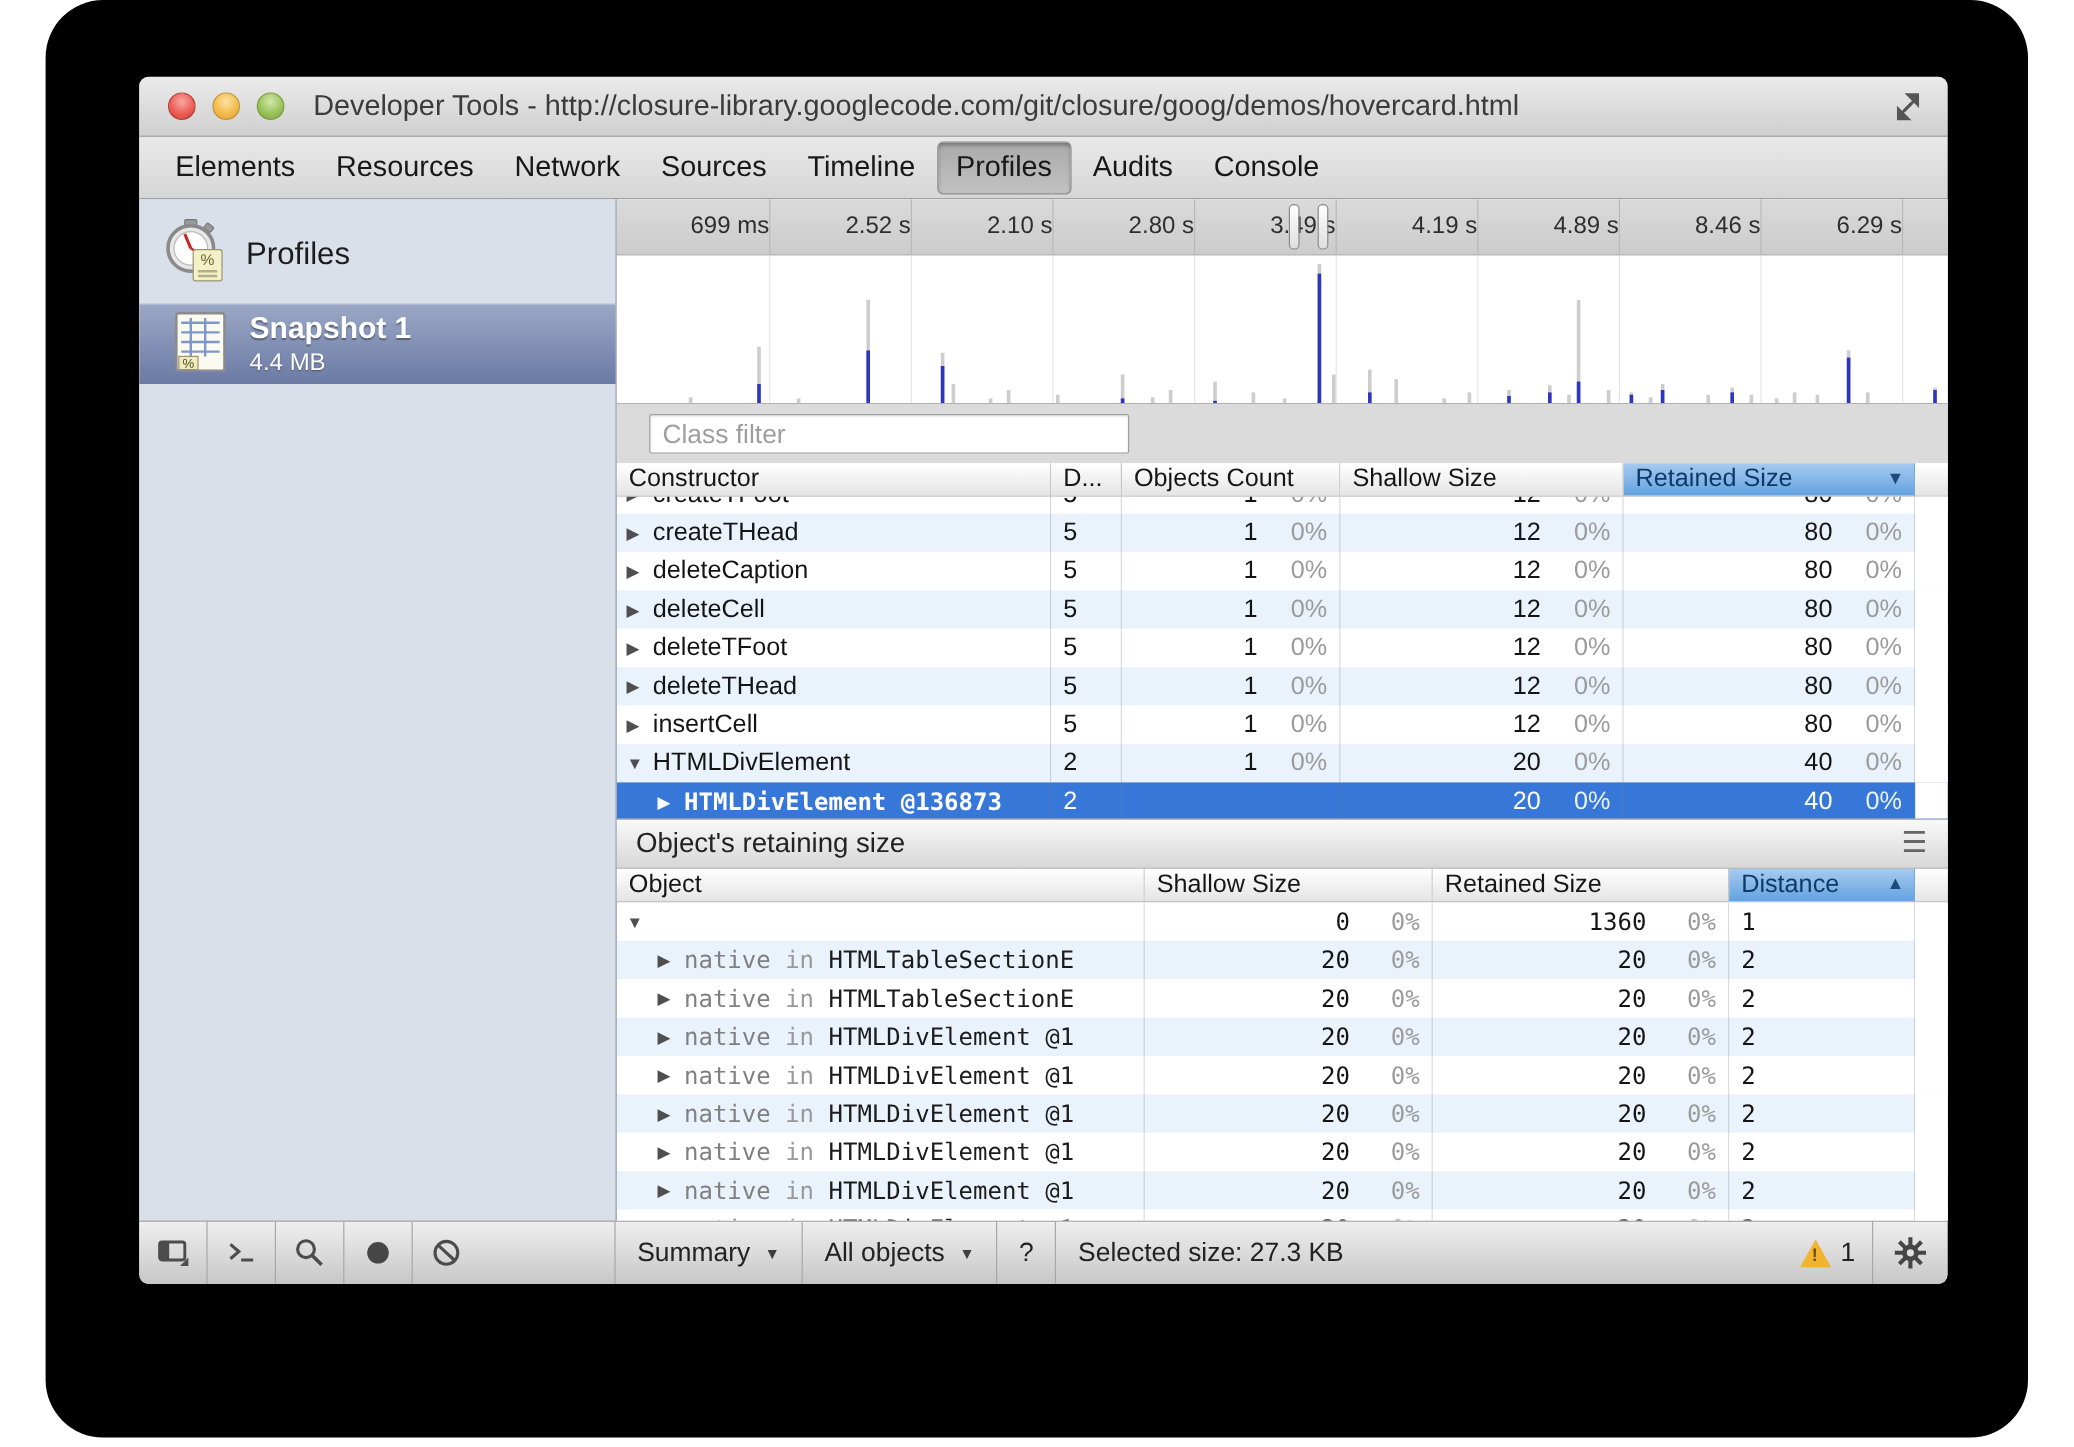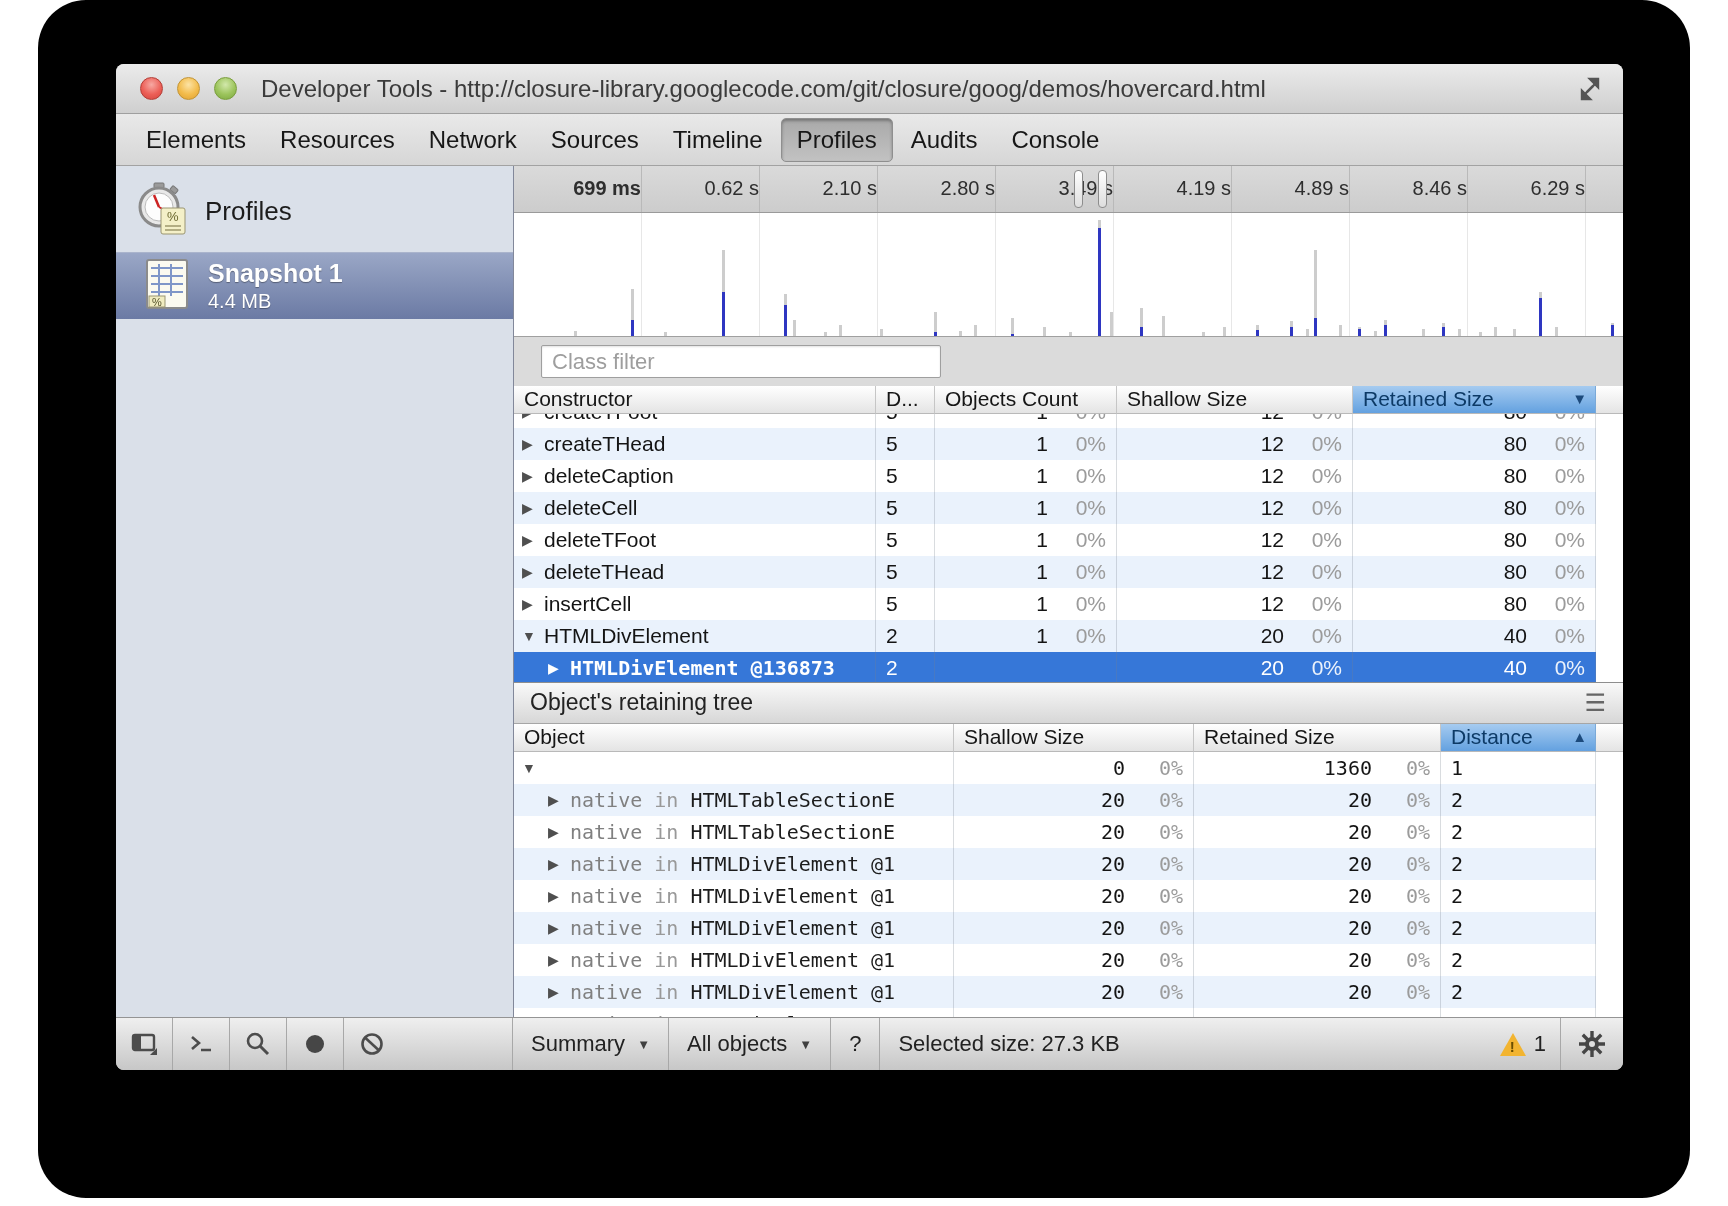--- a/index.html
+++ b/index.html
@@ -192,23 +192,23 @@
           <div class="snap-texts">
             <div class="snap-name">Snapshot 1</div>
             <div class="snap-size">4.4 MB</div>
           </div>
         </div>
       </div>
 
       <div class="main">
         <div class="ruler" id="ruler">
             <div class="ruler-tick" style="left: 127px;"></div>
-            <div class="ruler-label" style="left: 23px; font-weight: bold;">699 ms</div>
+            <div class="ruler-label" style="left: 23px;">699 ms</div>
             <div class="ruler-tick" style="left: 245px;"></div>
-            <div class="ruler-label" style="left: 141px;">0.62 s</div>
+            <div class="ruler-label" style="left: 141px;">2.52 s</div>
             <div class="ruler-tick" style="left: 363px;"></div>
             <div class="ruler-label" style="left: 259px;">2.10 s</div>
             <div class="ruler-tick" style="left: 481px;"></div>
             <div class="ruler-label" style="left: 377px;">2.80 s</div>
             <div class="ruler-tick" style="left: 599px;"></div>
             <div class="ruler-label" style="left: 495px;">3.49 s</div>
             <div class="ruler-tick" style="left: 717px;"></div>
             <div class="ruler-label" style="left: 613px;">4.19 s</div>
             <div class="ruler-tick" style="left: 835px;"></div>
             <div class="ruler-label" style="left: 731px;">4.89 s</div>
@@ -473,21 +473,21 @@
               </div>
               <div class="cell numcell" style="flex: 0 0 243px; width: 243px;">
                 <span class="val">40</span>
                 <span class="pct">0%</span>
               </div>
               <div class="cell gut" style="flex: 0 0 28px; width: 28px;"></div>
             </div>
           </div>
 
         <div class="splitbar">
-          <span class="sb-title">Object's retaining tree</span>
+          <span class="sb-title">Object's retaining size</span>
           <span class="grip">☰</span>
         </div>
         <div class="hdr" id="thdr">
             <div class="hcell" style="width: 440px; flex: 0 0 440px;">Object</div>
             <div class="hcell" style="width: 240px; flex: 0 0 240px;">Shallow Size</div>
             <div class="hcell" style="width: 247px; flex: 0 0 247px;">Retained Size</div>
             <div class="hcell sorted" style="width: 155px; flex: 0 0 155px;">Distance<span class="sort-arrow">▲</span></div>
             <div class="hcell gut" style="width: 28px; flex: 0 0 28px;"></div>
           </div>
         <div class="rows" style="height:267px;" id="trows">

